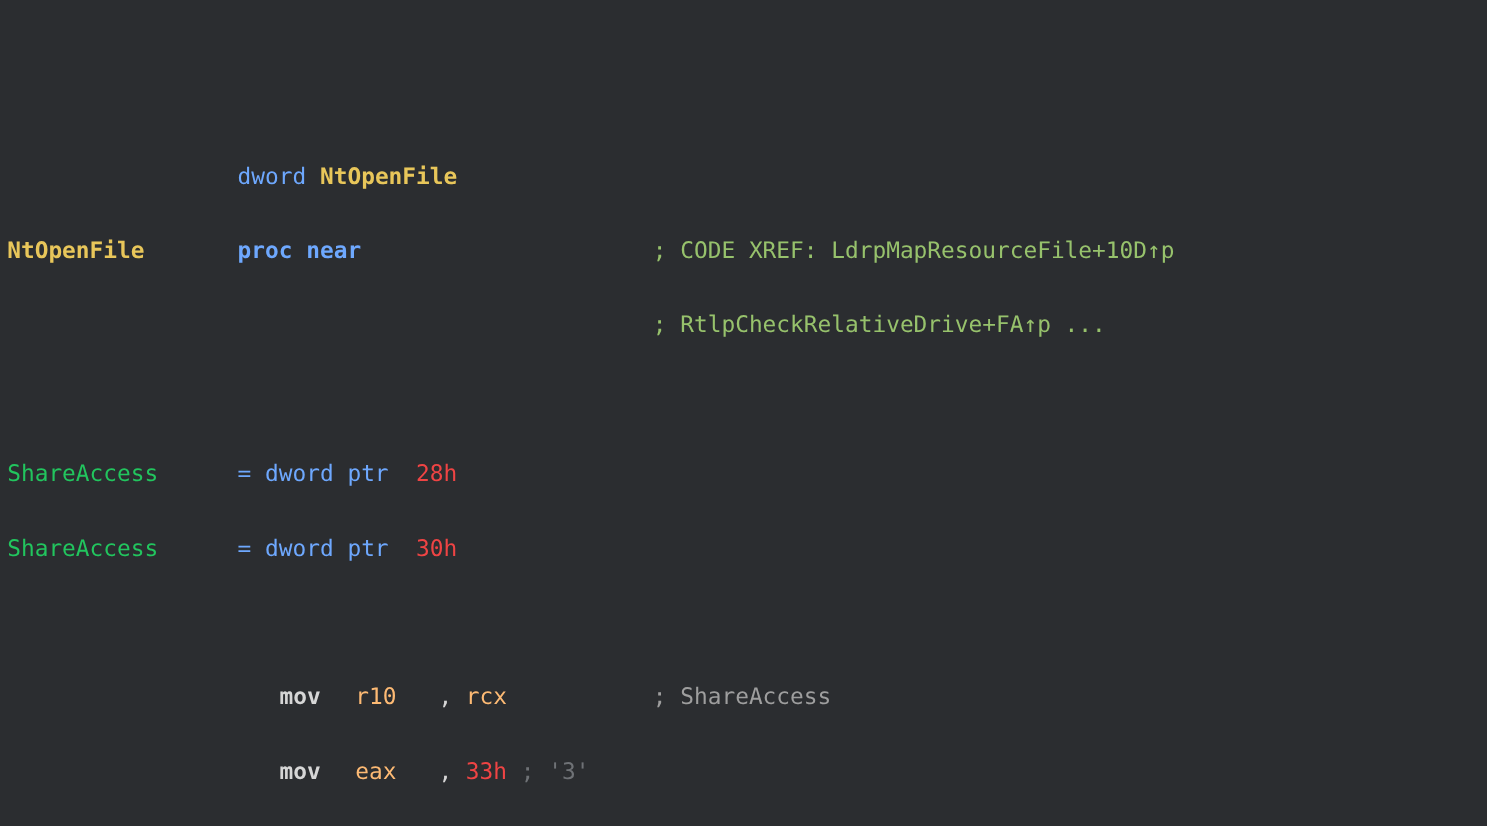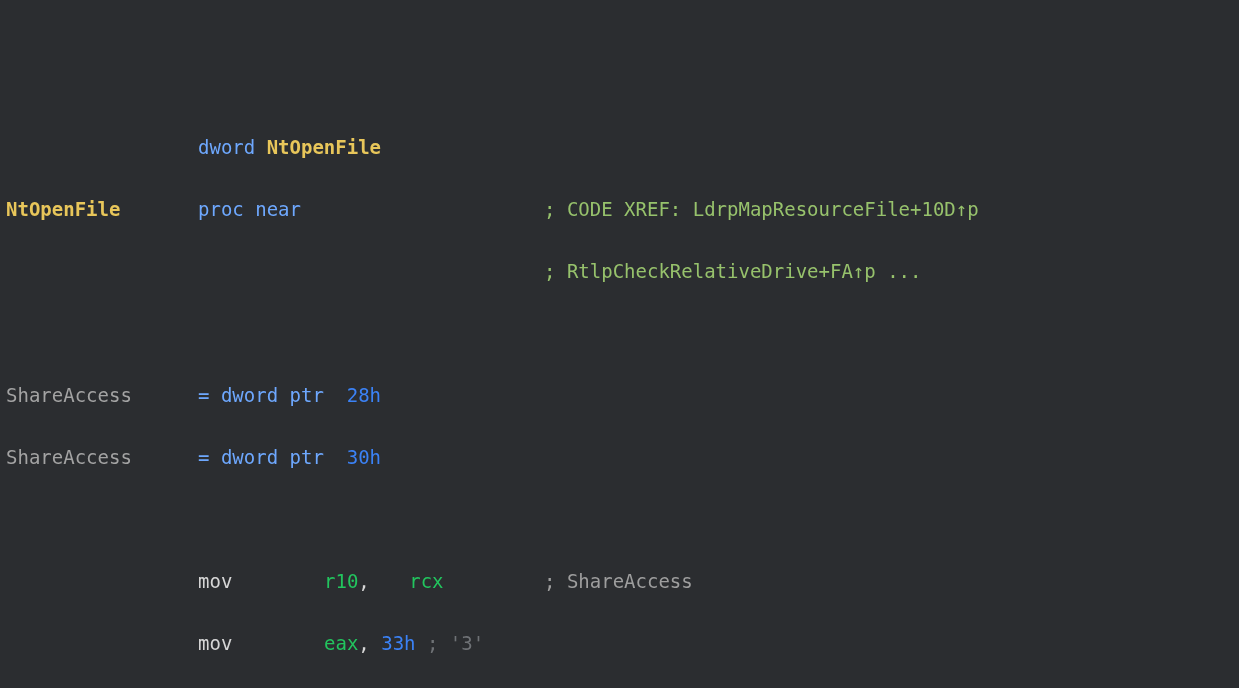--- a/index.html
+++ b/index.html
@@ -10,32 +10,32 @@
     font-size: 19px;
     line-height: 31px;
     color: #c9c9c9;
     white-space: pre;
     width: 1239px;
     box-sizing: border-box;
     overflow: hidden;
   }
   .row { display: block; }
   .col-label   { display: inline-block; width: 192px;  vertical-align: top; }
-  .col-mnem    { display: inline-block; width: 98px;   vertical-align: top; }
+  .col-mnem    { display: inline-block; width: 98px;   vertical-align: top; font-weight: bold; }
   .col-ops     { display: inline-block; width: 248px;  vertical-align: top; }
   .col-comment { display: inline-block; vertical-align: top; }
   .kw     { color: #6ea8fe; }
   .yellow { color: #e8c65a; font-weight: bold; }
-  .orange { color: #a3a3a3; }
+  .orange { color: #22c55e; }
   .green  { color: #97c26c; text-align: right; }
-  .teal   { color: #22c55e; margin-left: 28px; }
-  .num    { color: #3b82f6; }
+  .teal   { color: #fdba74; }
+  .num    { color: #ef4444; }
   .gray   { color: #9e9e9e; }
   .dim    { color: #6f7276; }
-  .white  { color: #d6d6d6; }
+  .white  { color: #d6d6d6; margin-left: 35px; }
 </style>
 </head>
 <body>
 
 
 
 <div class="row"><span class="col-label"></span><span class="kw">dword</span><span> </span><span class="yellow">NtOpenFile</span></div>
 <div class="row"><span class="col-label"><span class="yellow">NtOpenFile</span></span><span class="col-mnem"><span class="kw">proc near</span></span><span class="col-ops"></span><span class="col-comment green">; CODE XREF: LdrpMapResourceFile+10D↑p</span></div>
 <div class="row"><span class="col-label"></span><span class="col-mnem"></span><span class="col-ops"></span><span class="col-comment green">; RtlpCheckRelativeDrive+FA↑p ...</span></div>
 <div class="row">&nbsp;</div>

